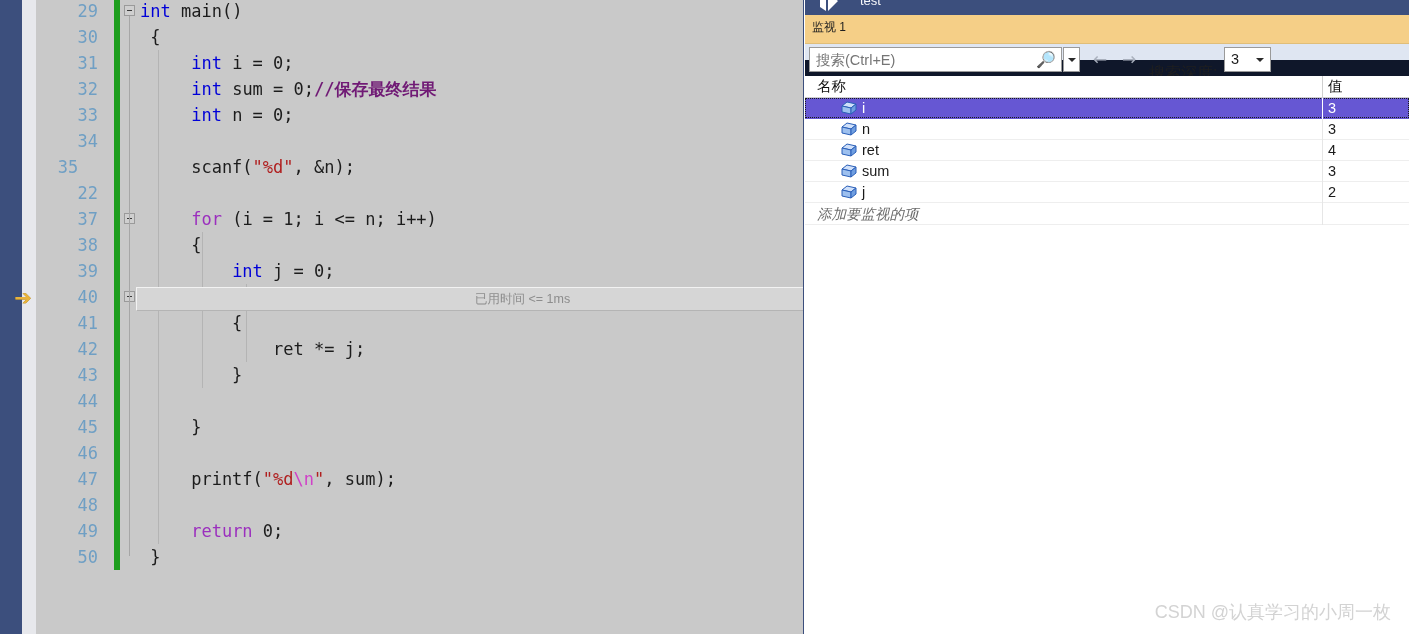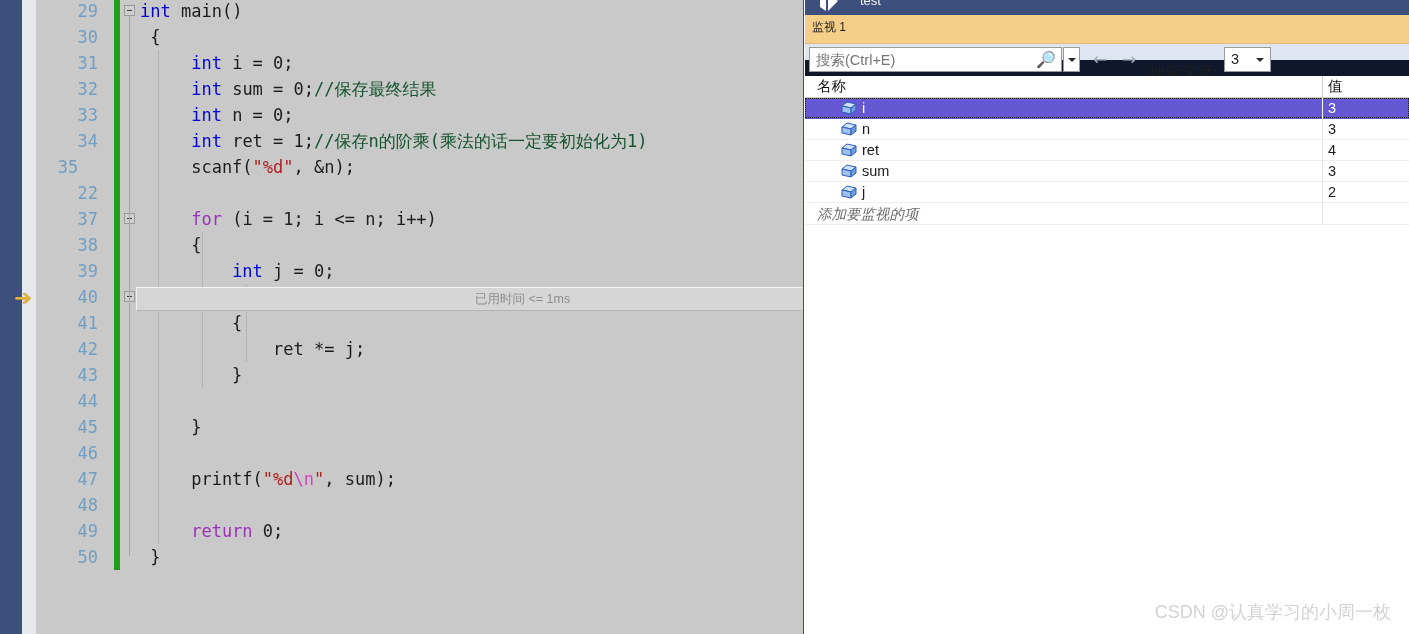--- a/index.html
+++ b/index.html
@@ -118,21 +118,21 @@
     line-height: 26px;
     white-space: pre;
     font-family: "DejaVu Sans Mono", monospace;
     font-size: 17px;
     color: #1c1c1c;
   }
   .kw       { color: #0000d8; }
   .kwctl    { color: #9b2fbe; }
   .str      { color: #b02020; }
   .esc      { color: #d040c8; }
-  .cmt      { color: #14532d; }
+  .cmt      { color: #701a75; font-weight: bold; }
   .plain    { color: #1c1c1c; }
 
   
   #stmt-highlight {
     position: absolute;
     left: 136px; top: 287px;
     width: 668px; height: 24px;
     background: #d6d6d6;
     border-top: 1px solid #f2f2f2;
     border-bottom: 1px solid #b4b4b4;
@@ -430,21 +430,20 @@
           <div class="fold-box" style="top: 213px;"></div>
           <div class="fold-box" style="top: 291px;"></div>
           <div class="fold-line" style="top: 16px; height: 540px;"></div>
         </div>
       <div id="code-lines">
           <div class="cline" style="top: -2px;"><span class="kw">int</span><span class="plain"> main()</span></div>
           <div class="cline" style="top: 24px;"><span class="plain"> {</span></div>
           <div class="cline" style="top: 50px;"><span class="plain">     </span><span class="kw">int</span><span class="plain"> i = 0;</span></div>
           <div class="cline" style="top: 76px;"><span class="plain">     </span><span class="kw">int</span><span class="plain"> sum = 0;</span><span class="cmt">//保存最终结果</span></div>
           <div class="cline" style="top: 102px;"><span class="plain">     </span><span class="kw">int</span><span class="plain"> n = 0;</span></div>
-          <div class="cline" style="top: 128px;"><span class="plain">     </span><span class="kw">int</span><span class="plain"> ret = 1;</span><span class="cmt">//保存n的阶乘(乘法的话一定要初始化为1)</span></div>
           <div class="cline" style="top: 154px;"><span class="plain">     scanf(</span><span class="str">"%d"</span><span class="plain">, &amp;n);</span></div>
           <div class="cline" style="top: 180px;"></div>
           <div class="cline" style="top: 206px;"><span class="plain">     </span><span class="kwctl">for</span><span class="plain"> (i = 1; i &lt;= n; i++)</span></div>
           <div class="cline" style="top: 232px;"><span class="plain">     {</span></div>
           <div class="cline" style="top: 258px;"><span class="plain">         </span><span class="kw">int</span><span class="plain"> j = 0;</span></div>
           <div class="cline" style="top: 284px;"><span class="plain">         </span><span class="kwctl">for</span><span class="plain"> (j = 1; j &lt;= i; j++)</span></div>
           <div class="cline" style="top: 310px;"><span class="plain">         {</span></div>
           <div class="cline" style="top: 336px;"><span class="plain">             ret *= j;</span></div>
           <div class="cline" style="top: 362px;"><span class="plain">         }</span></div>
           <div class="cline" style="top: 414px;"><span class="plain">     }</span></div>

